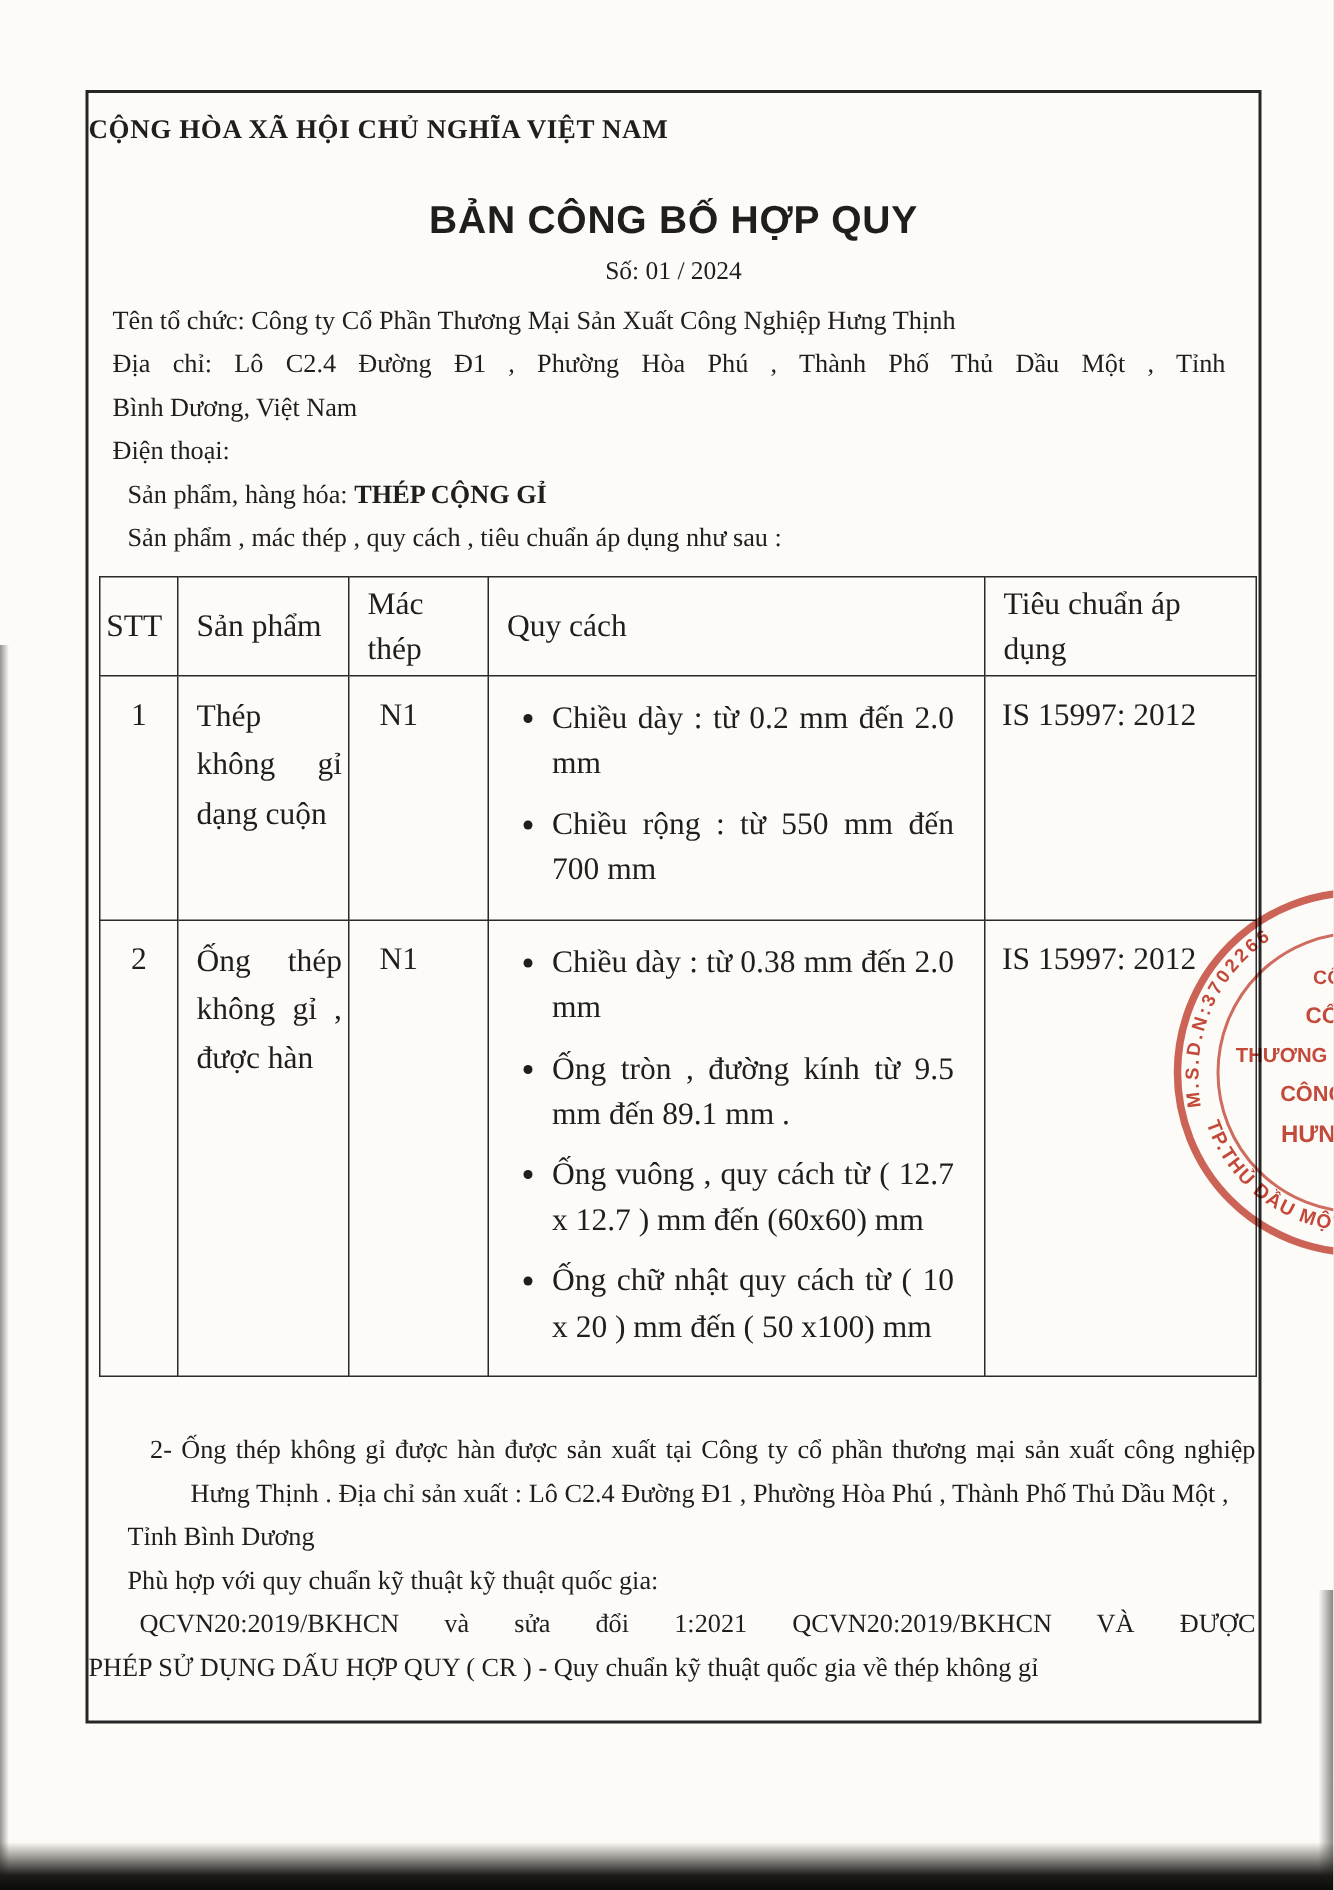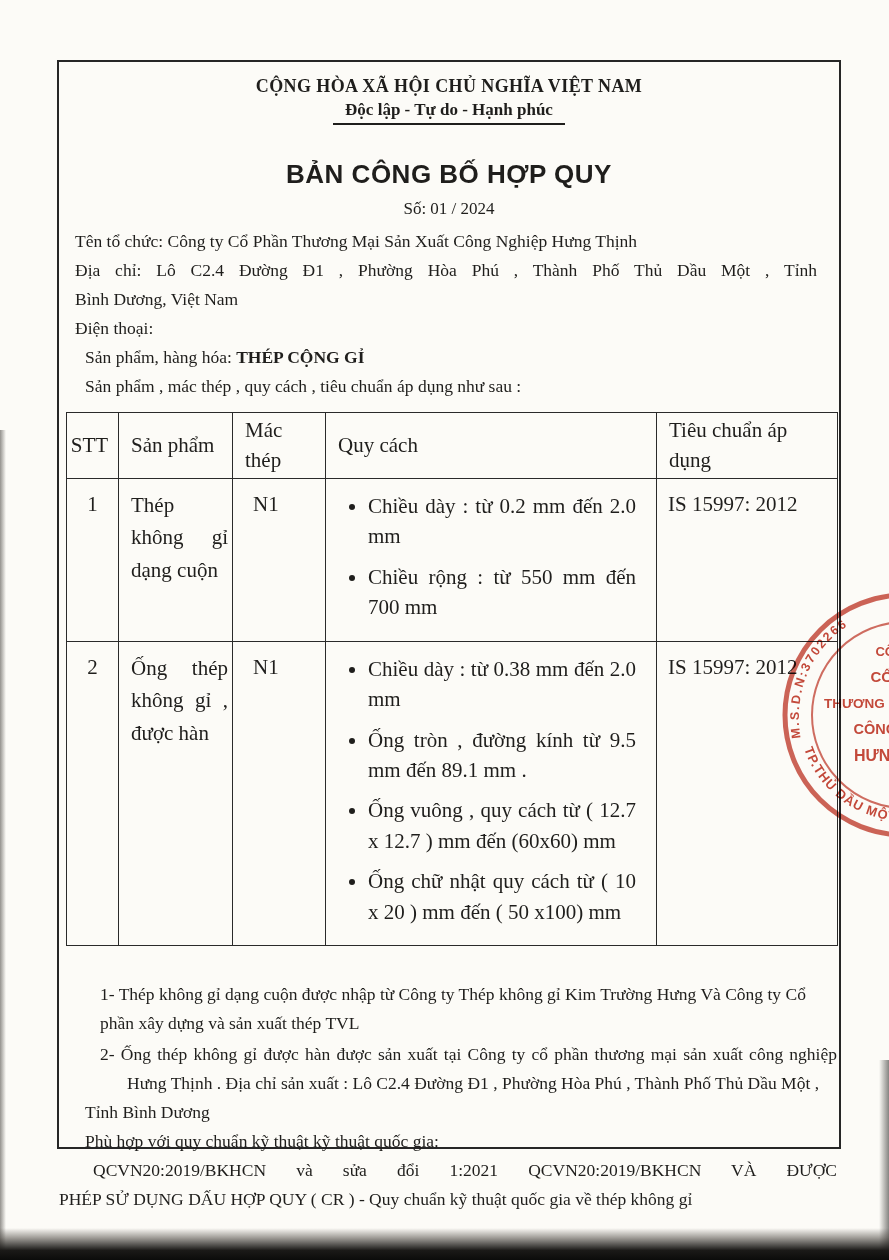--- a/index.html
+++ b/index.html
@@ -1,21 +1,21 @@
 <!DOCTYPE html>
 <html><head>
 <meta charset="utf-8">
 <style>
   html,body{margin:0;padding:0;background:#e9e8e4;}
   .page{position:relative;width:889px;height:1260px;background:#fcfbf7;overflow:hidden;
         font-family:"Liberation Serif","DejaVu Serif",serif;color:#1f1e1c;}
   .frame{position:absolute;left:57px;top:60px;width:784px;height:1089px;
          border:2px solid #262626;box-sizing:border-box;padding-top:14px;}
 
-  .nat-title{text-align:center;font-weight:bold;font-size:18px;letter-spacing:.4px;margin:0;}
+  .nat-title{text-align:left;font-weight:bold;font-size:18px;letter-spacing:.4px;margin:0;}
   .motto-wrap{text-align:center;margin:3px 0 0;}
   .motto{display:inline-block;font-weight:bold;font-size:17px;
          border-bottom:2px solid #1f1e1c;padding:0 12px 3px;}
   .doc-title{text-align:center;font-family:"Liberation Sans","DejaVu Sans",sans-serif;
              font-weight:bold;font-size:26px;letter-spacing:.5px;margin:34px 0 0;}
   .doc-number{text-align:center;font-size:17px;margin:9px 0 0;}
 
   .info{margin-top:8px;font-size:17.5px;line-height:29px;}
   .info p{margin:0 22px 0 16px;}
   .info p.indent2{margin-left:26px;}
@@ -66,23 +66,20 @@
   .scan-right{position:absolute;right:0;top:1060px;bottom:0;width:10px;
     background:linear-gradient(270deg,rgba(35,34,32,.55),rgba(35,34,32,0));}
 </style>
 </head>
 <body>
 
 <div class="page">
   <div class="frame">
 
     <p class="nat-title">CỘNG HÒA XÃ HỘI CHỦ NGHĨA VIỆT NAM</p>
-    <div class="motto-wrap">
-      <span class="motto">Độc lập - Tự do - Hạnh phúc</span>
-    </div>
 
     <p class="doc-title">BẢN CÔNG BỐ HỢP QUY</p>
     <p class="doc-number">Số: 01 / 2024</p>
 
     <div class="info">
       <p>Tên tổ chức: Công ty Cổ Phần Thương Mại Sản Xuất Công Nghiệp Hưng Thịnh</p>
       <p>
         <span class="addr-l1" style="display:block">Địa chỉ: Lô C2.4 Đường Đ1 , Phường Hòa Phú , Thành Phố Thủ Dầu Một , Tỉnh</span>
         <span style="display:block">Bình Dương, Việt Nam</span>
       </p>
@@ -132,21 +129,20 @@
               <li>Ống vuông , quy cách từ ( 12.7 x 12.7 ) mm đến (60x60) mm</li>
               <li>Ống chữ nhật quy cách từ ( 10 x 20 ) mm đến ( 50 x100) mm</li>
             </ul>
           </td>
           <td class="c-std">IS 15997: 2012</td>
         </tr>
       </tbody>
     </table>
 
     <div class="notes">
-      <p class="note-1">1- Thép không gỉ dạng cuộn được nhập từ Công ty Thép không gỉ Kim Trường Hưng Và Công ty Cổ phần xây dựng và sản xuất thép TVL</p>
       <p class="note-2">2- Ống thép không gỉ được hàn được sản xuất tại Công ty cổ phần thương mại sản xuất công nghiệp Hưng Thịnh . Địa chỉ sản xuất : Lô C2.4 Đường Đ1 , Phường Hòa Phú , Thành Phố Thủ Dầu Một ,</p>
       <p class="province">Tỉnh Bình Dương</p>
       <p class="conform-intro">Phù hợp với quy chuẩn kỹ thuật kỹ thuật quốc gia:</p>
       <p class="conform-l1">QCVN20:2019/BKHCN và sửa đổi 1:2021 QCVN20:2019/BKHCN VÀ ĐƯỢC</p>
       <p class="conform-l2">PHÉP SỬ DỤNG DẤU HỢP QUY ( CR ) -  Quy chuẩn kỹ thuật quốc gia về thép không gỉ</p>
     </div>
   </div>
 
   <div class="stamp">
     <svg width="270" height="270" viewBox="0 0 270 270">

